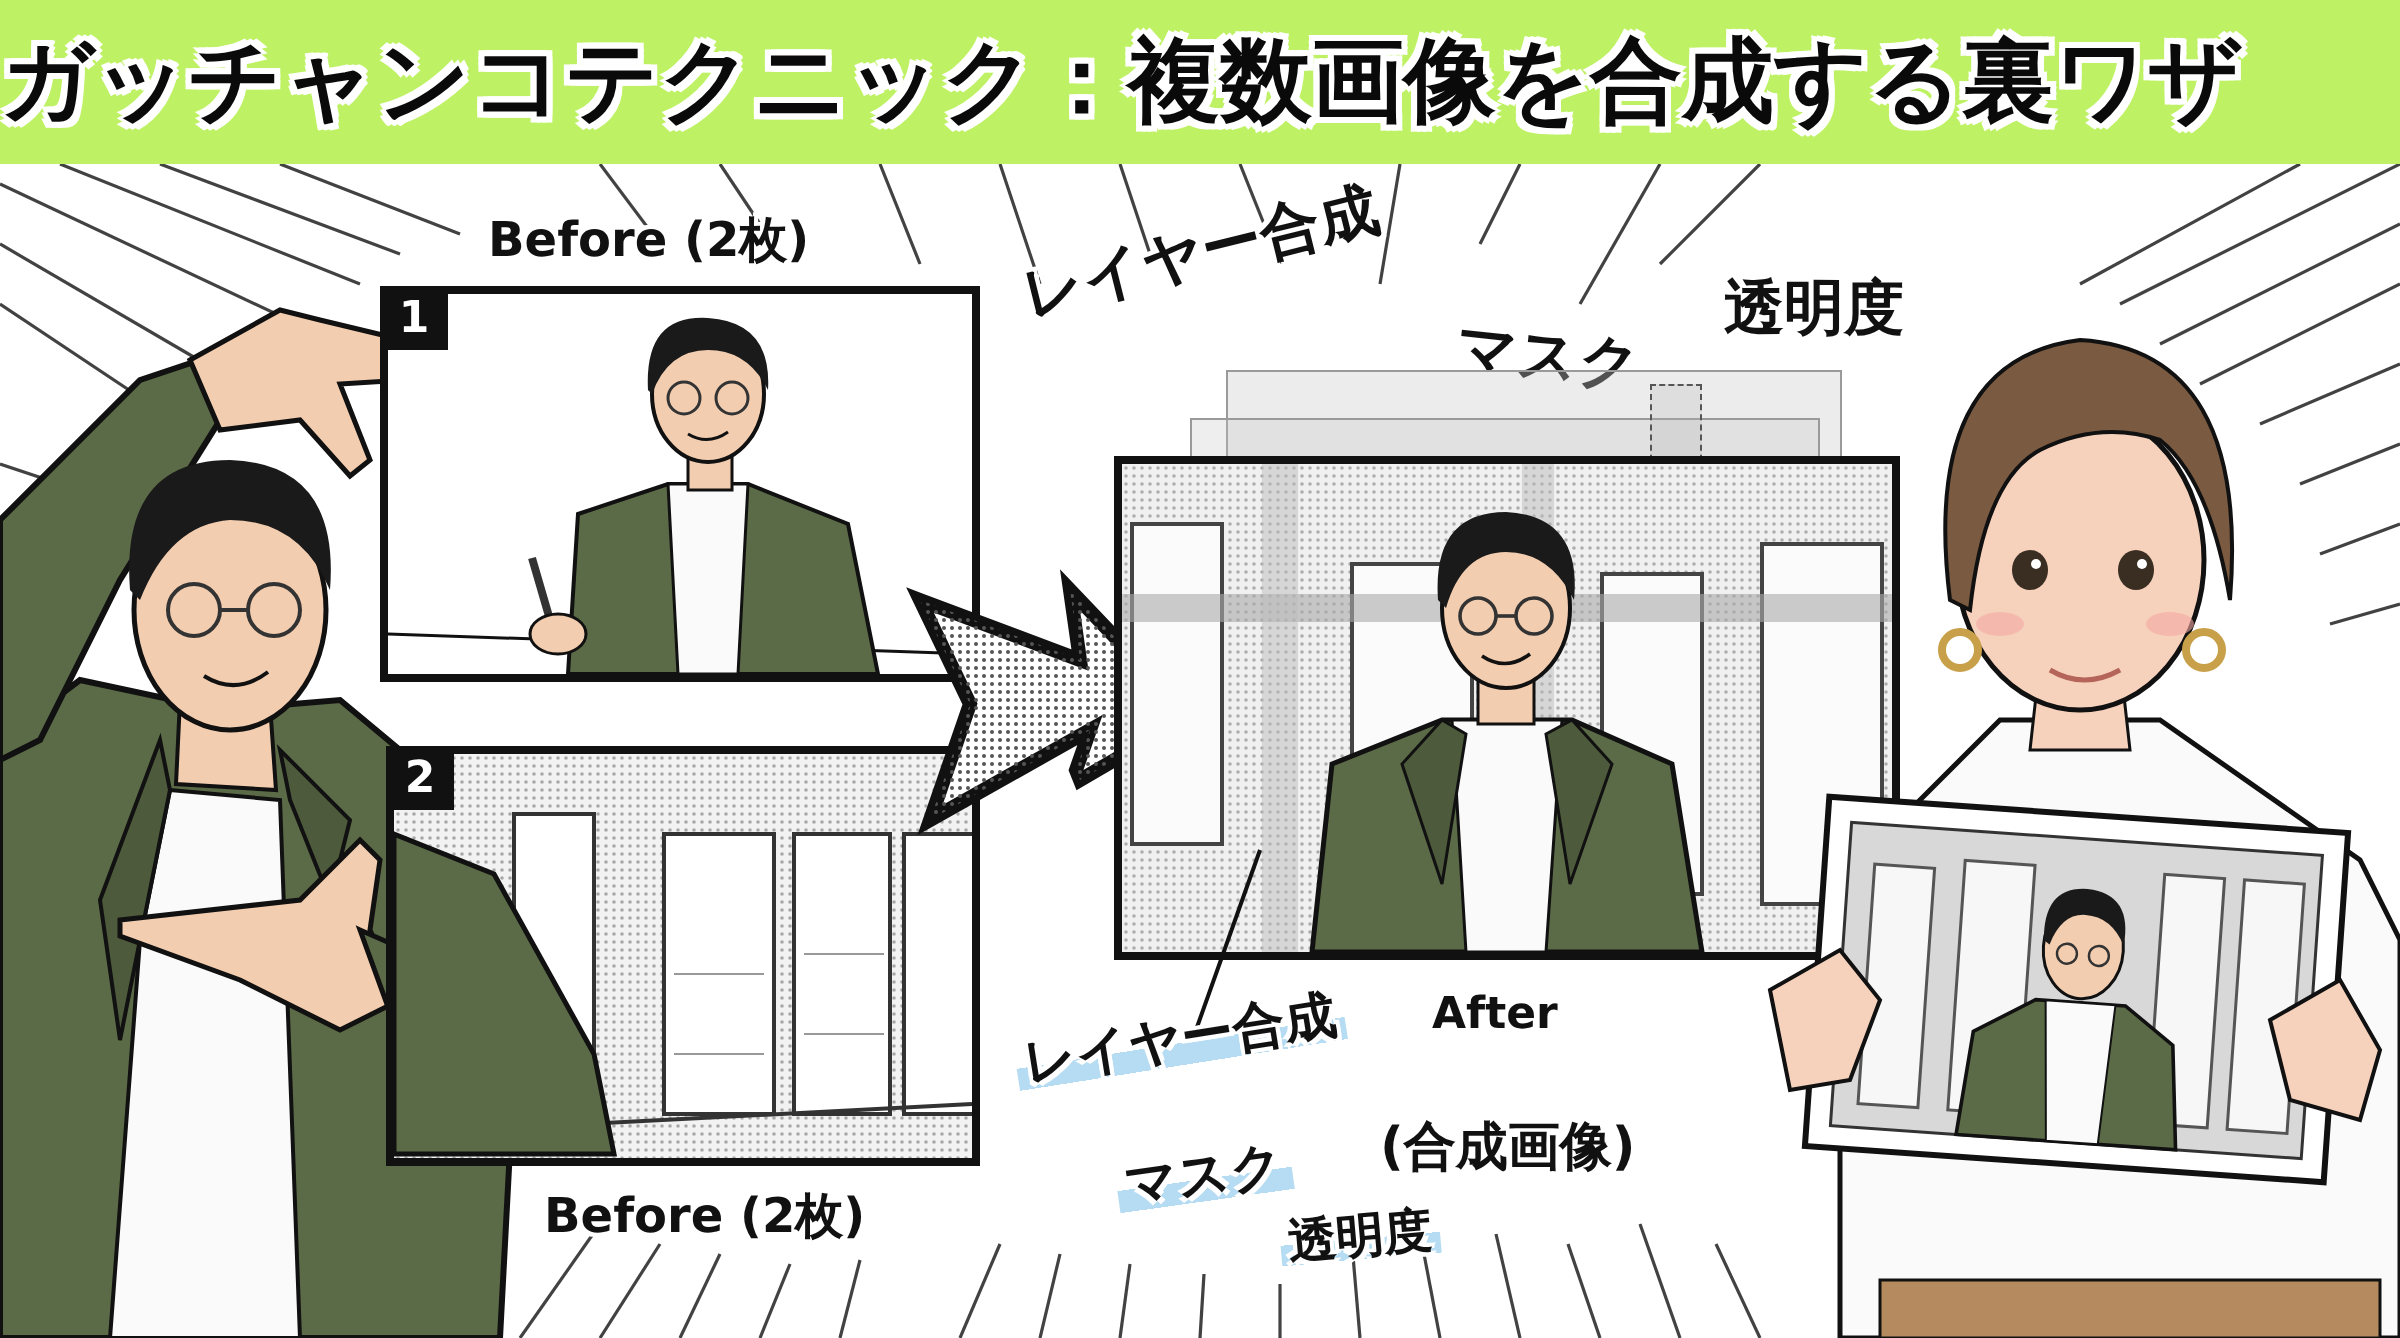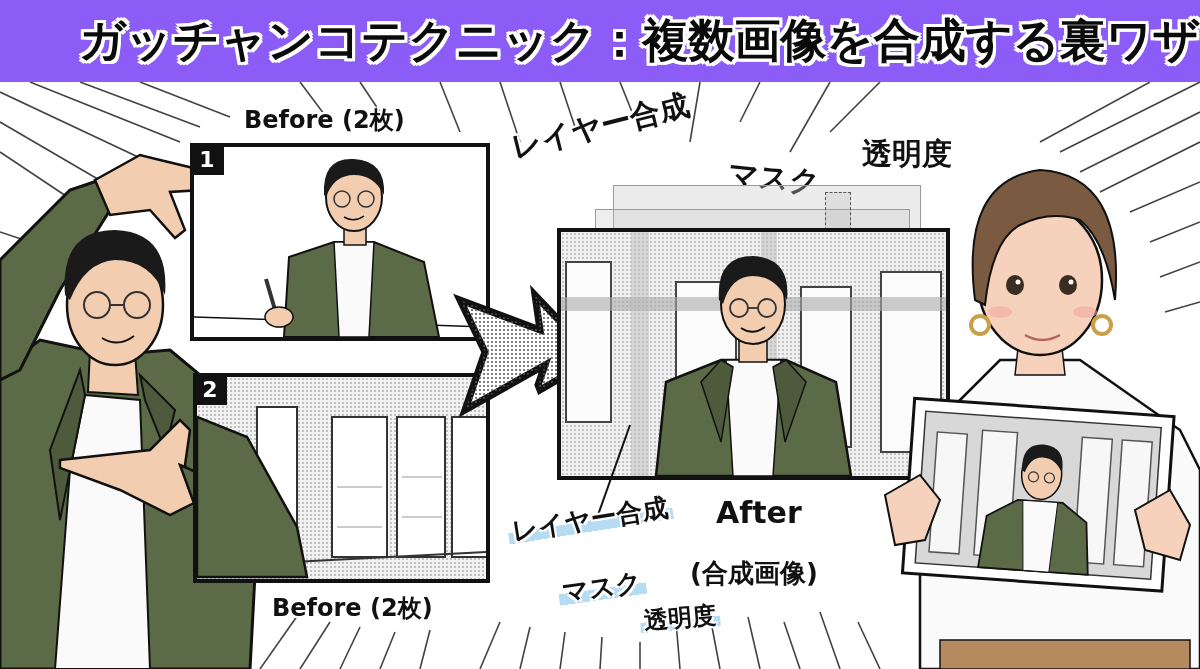--- a/index.html
+++ b/index.html
@@ -2,22 +2,22 @@
 <html><head>
 <meta charset="utf-8">
 <style>
   * { box-sizing: border-box; margin: 0; padding: 0; }
   html, body { width: 1200px; height: 669px; overflow: hidden; background: #ffffff; }
   body { font-family: "DejaVu Sans", "Liberation Sans", sans-serif; position: relative; }
 
   
   .banner {
     position: absolute; left: 0; top: 0; width: 1200px; height: 82px;
-    background: #8b5cf6;
-    display: flex; align-items: center; justify-content: flex-end;
+    background: #bef264;
+    display: flex; align-items: center; justify-content: flex-start;
   }
   .banner-title {
     font-size: 46px; font-weight: 900; color: #0a0a0a; letter-spacing: 0px;
     text-shadow:
       -3px -3px 0 #fff, 3px -3px 0 #fff, -3px 3px 0 #fff, 3px 3px 0 #fff,
       0 -3px 0 #fff, 0 3px 0 #fff, -3px 0 0 #fff, 3px 0 0 #fff;
     white-space: nowrap;
   }
 
   
@@ -230,21 +230,21 @@
     <circle cx="206" cy="76" r="9" fill="none" stroke="#333" stroke-width="1.8"></circle>
     <line x1="187" y1="76" x2="197" y2="76" stroke="#333" stroke-width="1.8"></line>
     <path d="M180 96 Q192 104 204 95" fill="none" stroke="#111" stroke-width="1.8"></path>
   </svg>
 </div>
 
 <svg class="abs" style="left:590px;top:420px;width:50px;height:100px;" viewBox="0 0 50 100">
   <line x1="40" y1="5" x2="8" y2="95" stroke="#111" stroke-width="2"></line>
 </svg>
 
-<div class="caption" style="left:716px;top:495px;font-size:30px;">After</div>
+<div class="caption" style="left:716px;top:495px;font-size:22px;">After</div>
 <div class="caption" style="left:690px;top:556px;font-size:26px;">(合成画像)</div>
 
 <div class="caption" style="left:508px;top:515px;font-size:26px;transform:rotate(-9deg);transform-origin:left center;">
   <span class="hl">レイヤー合成</span>
 </div>
 <div class="caption" style="left:558px;top:570px;font-size:26px;transform:rotate(-8deg);">
   <span class="hl">マスク</span>
 </div>
 <div class="caption" style="left:640px;top:602px;font-size:24px;transform:rotate(-5deg);">
   <span class="hl">透明度</span>

